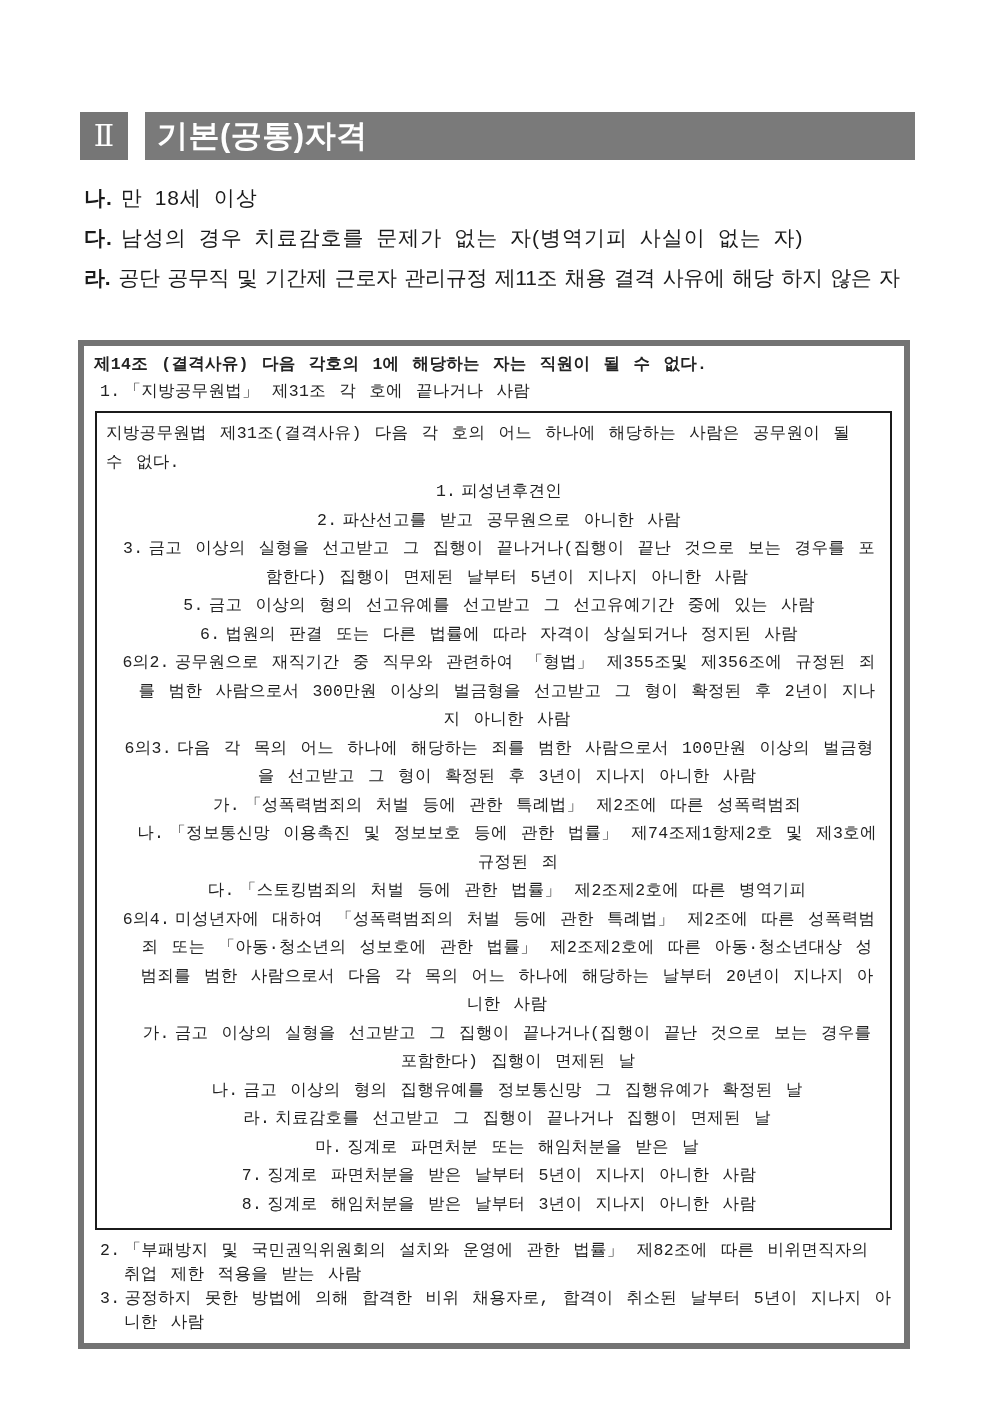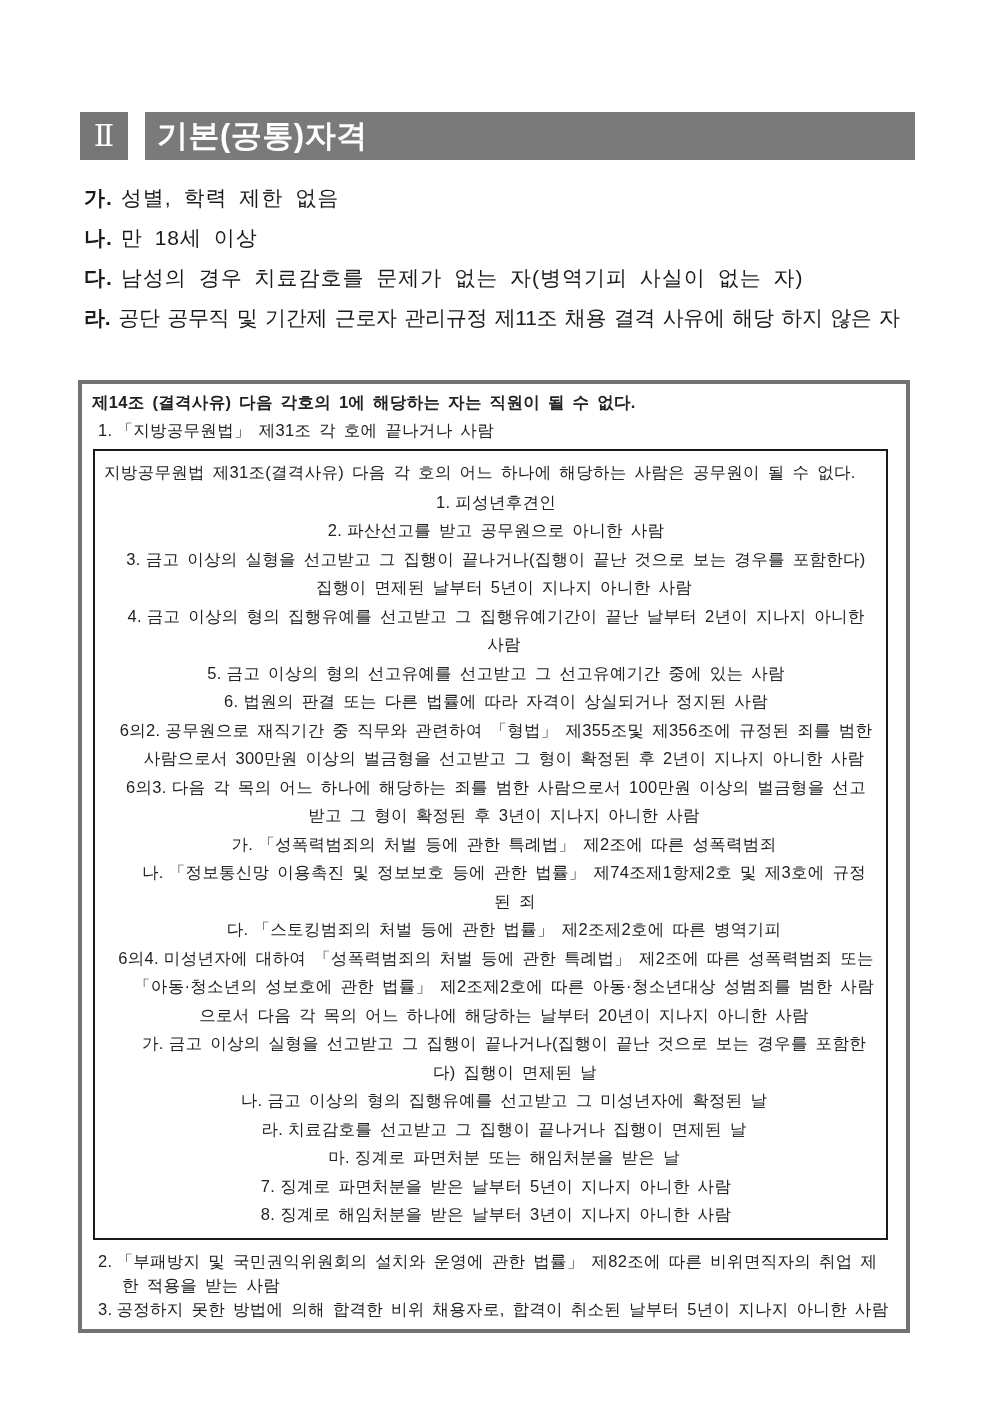--- a/index.html
+++ b/index.html
@@ -28,23 +28,23 @@
   .quals{margin:25px 77px 0 84px;}
   .qual{
     font-size:21px;line-height:25px;margin-bottom:15px;
     letter-spacing:1px;word-spacing:5px;white-space:nowrap;
   }
   .qual .marker{font-weight:bold;margin-right:8px;}
   .qual.tight{letter-spacing:-0.3px;word-spacing:2px;}
   
   .reg-box{
     margin:50px 82px 0 78px;
-    border:4px solid #737373;
-    padding:6px 16px 8px 8px;
-    font-family:Liberation Sans, sans-serif;
+    border:6px solid #737373;
+    padding:6px 10px 8px 8px;
+    font-family:Liberation Mono, monospace;
     font-size:16.5px;color:#222222;
     letter-spacing:0.3px;word-spacing:3px;
   }
   .reg-heading{
     font-weight:bold;line-height:23px;margin:1px 0 4px 2px;
   }
   .reg-item{
     line-height:24px;padding-left:30px;text-indent:-24px;margin-left:2px;
   }
   .reg-item .marker{margin-right:4px;}
@@ -68,23 +68,20 @@
   <div class="numeral-box">
     <span>Ⅱ</span>
   </div>
   <div class="title-bar">
     <span>기본(공통)자격</span>
   </div>
 </div>
 
 <div class="quals">
   <div class="qual">
-    <span class="marker">가.</span><span>성별, 학력 제한 없음</span>
-  </div>
-  <div class="qual">
     <span class="marker">나.</span><span>만 18세 이상</span>
   </div>
   <div class="qual">
     <span class="marker">다.</span><span>남성의 경우 치료감호를 문제가 없는 자(병역기피 사실이 없는 자)</span>
   </div>
   <div class="qual tight">
     <span class="marker">라.</span><span>공단 공무직 및 기간제 근로자 관리규정 제11조 채용 결격 사유에 해당 하지 않은 자</span>
   </div>
 </div>
 
@@ -94,31 +91,30 @@
   <div class="reg-item">
     <span class="marker">1.</span><span>「지방공무원법」 제31조 각 호에 끝나거나 사람</span>
   </div>
 
   <div class="inner-box">
     <div class="inner-intro">지방공무원법 제31조(결격사유) 다음 각 호의 어느 하나에 해당하는 사람은 공무원이 될 수 없다.</div>
 
     <div class="inner-item lvl1"><span class="marker">1.</span><span>피성년후견인</span></div>
     <div class="inner-item lvl1"><span class="marker">2.</span><span>파산선고를 받고 공무원으로 아니한 사람</span></div>
     <div class="inner-item lvl1"><span class="marker">3.</span><span>금고 이상의 실형을 선고받고 그 집행이 끝나거나(집행이 끝난 것으로 보는 경우를 포함한다) 집행이 면제된 날부터 5년이 지나지 아니한 사람</span></div>
-    <div class="inner-item lvl1"><span class="marker">4.</span><span>금고 이상의 형의 집행유예를 선고받고 그 집행유예기간이 끝난 날부터 2년이 지나지 아니한 사람</span></div>
     <div class="inner-item lvl1"><span class="marker">5.</span><span>금고 이상의 형의 선고유예를 선고받고 그 선고유예기간 중에 있는 사람</span></div>
     <div class="inner-item lvl1"><span class="marker">6.</span><span>법원의 판결 또는 다른 법률에 따라 자격이 상실되거나 정지된 사람</span></div>
     <div class="inner-item lvl1"><span class="marker">6의2.</span><span>공무원으로 재직기간 중 직무와 관련하여 「형법」 제355조및 제356조에 규정된 죄를 범한 사람으로서 300만원 이상의 벌금형을 선고받고 그 형이 확정된 후 2년이 지나지 아니한 사람</span></div>
     <div class="inner-item lvl1"><span class="marker">6의3.</span><span>다음 각 목의 어느 하나에 해당하는 죄를 범한 사람으로서 100만원 이상의 벌금형을 선고받고 그 형이 확정된 후 3년이 지나지 아니한 사람</span></div>
     <div class="inner-item lvl2"><span class="marker">가.</span><span>「성폭력범죄의 처벌 등에 관한 특례법」 제2조에 따른 성폭력범죄</span></div>
     <div class="inner-item lvl2"><span class="marker">나.</span><span>「정보통신망 이용촉진 및 정보보호 등에 관한 법률」 제74조제1항제2호 및 제3호에 규정된 죄</span></div>
     <div class="inner-item lvl2"><span class="marker">다.</span><span>「스토킹범죄의 처벌 등에 관한 법률」 제2조제2호에 따른 병역기피</span></div>
     <div class="inner-item lvl1"><span class="marker">6의4.</span><span>미성년자에 대하여 「성폭력범죄의 처벌 등에 관한 특례법」 제2조에 따른 성폭력범죄 또는 「아동·청소년의 성보호에 관한 법률」 제2조제2호에 따른 아동·청소년대상 성범죄를 범한 사람으로서 다음 각 목의 어느 하나에 해당하는 날부터 20년이 지나지 아니한 사람</span></div>
     <div class="inner-item lvl2"><span class="marker">가.</span><span>금고 이상의 실형을 선고받고 그 집행이 끝나거나(집행이 끝난 것으로 보는 경우를 포함한다) 집행이 면제된 날</span></div>
-    <div class="inner-item lvl2"><span class="marker">나.</span><span>금고 이상의 형의 집행유예를 선고받고 그 미성년자에 확정된 날</span></div>
+    <div class="inner-item lvl2"><span class="marker">나.</span><span>금고 이상의 형의 집행유예를 정보통신망 그 집행유예가 확정된 날</span></div>
     <div class="inner-item lvl2"><span class="marker">라.</span><span>치료감호를 선고받고 그 집행이 끝나거나 집행이 면제된 날</span></div>
     <div class="inner-item lvl2"><span class="marker">마.</span><span>징계로 파면처분 또는 해임처분을 받은 날</span></div>
     <div class="inner-item lvl1"><span class="marker">7.</span><span>징계로 파면처분을 받은 날부터 5년이 지나지 아니한 사람</span></div>
     <div class="inner-item lvl1"><span class="marker">8.</span><span>징계로 해임처분을 받은 날부터 3년이 지나지 아니한 사람</span></div>
   </div>
 
   <div class="reg-item">
     <span class="marker">2.</span><span>「부패방지 및 국민권익위원회의 설치와 운영에 관한 법률」 제82조에 따른 비위면직자의 취업 제한 적용을 받는 사람</span>
   </div>
   <div class="reg-item">

